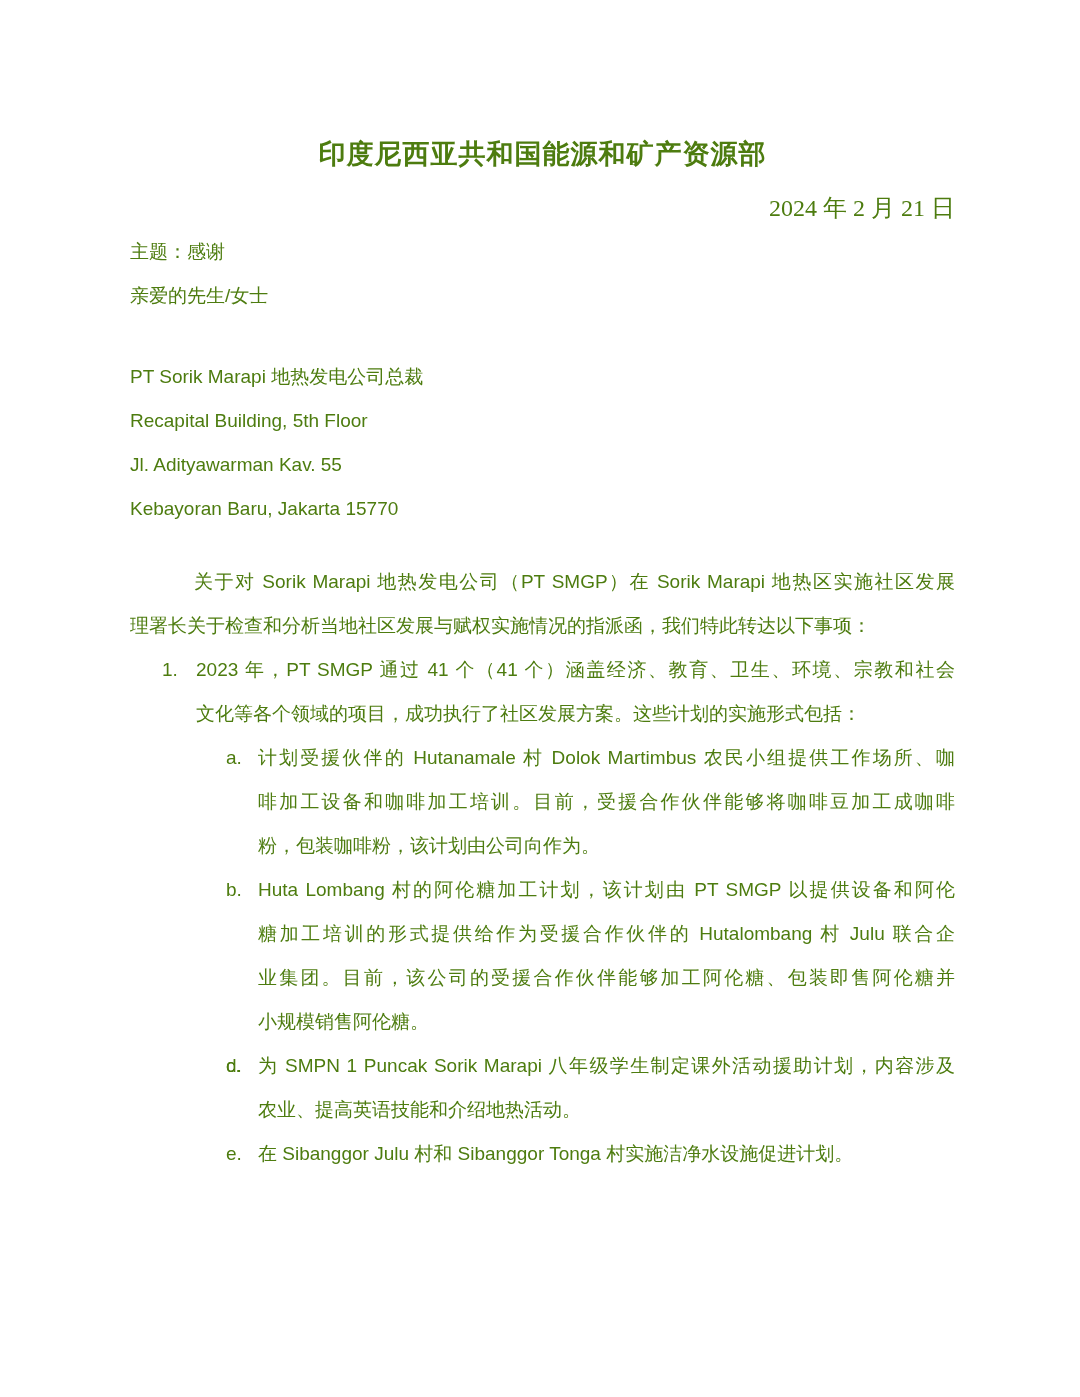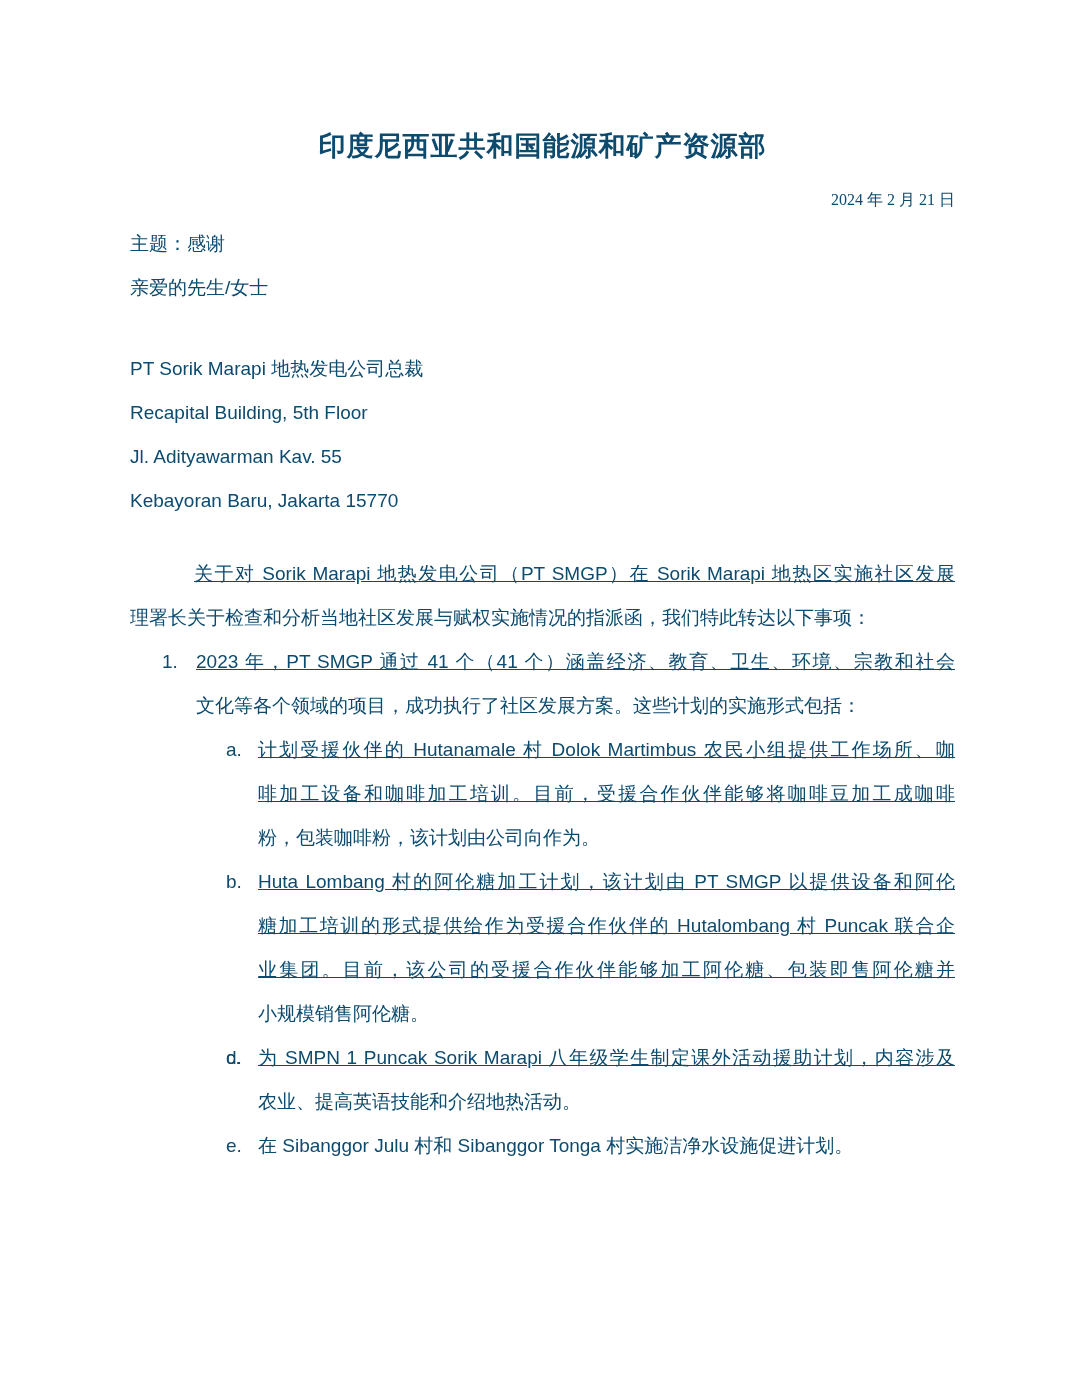--- a/index.html
+++ b/index.html
@@ -4,23 +4,23 @@
 <style>
   html, body {
     margin: 0;
     padding: 0;
     background: #ffffff;
   }
   .page {
     position: relative;
     width: 1080px;
     height: 1210px;
-    margin: 4px auto;
+    margin: 12px auto;
     background: #ffffff;
-    color: #0c4a6e;
+    color: #4d7c0f;
     font-family: "Liberation Sans", sans-serif;
     font-size: 19px;
     line-height: 44px;
     overflow: hidden;
     -webkit-font-smoothing: antialiased;
   }
   .content {
     padding: 0 125px 0 130px; 
   }
   .doc-title {
@@ -28,41 +28,40 @@
     font-size: 27px;
     font-weight: 700;
     line-height: 40px;
     text-align: center;
     letter-spacing: 1px;
   }
   .doc-date {
     margin-top: 12px;
     text-align: right;
     font-family: "Liberation Serif", serif;
-    font-size: 16px;
+    font-size: 24px;
     line-height: 44px;
   }
   .subject-line, .salutation-line {
     line-height: 44px;
   }
   .recipient-block {
     margin-top: 37px;
     line-height: 42px;
   }
   .intro-paragraph {
     margin-top: 29px;
   }
   .line {
     line-height: 44px;
   }
   
   .jline {
     text-align: justify;
     text-align-last: justify;
-    text-decoration: underline;
   }
   
   .lline {
     text-align: center;
     text-align-last: left;
   }
   .indent-first {
     text-indent: 64px;
   }
   
@@ -123,21 +122,21 @@
     <div class="sub-item">
       <span class="marker">a.</span>
       <div class="line jline">计划受援伙伴的 Hutanamale 村 Dolok Martimbus 农民小组提供工作场所、咖</div>
       <div class="line jline">啡加工设备和咖啡加工培训。目前，受援合作伙伴能够将咖啡豆加工成咖啡</div>
       <div class="line lline">粉，包装咖啡粉，该计划由公司向作为。</div>
     </div>
 
     <div class="sub-item">
       <span class="marker">b.</span>
       <div class="line jline">Huta Lombang 村的阿伦糖加工计划，该计划由 PT SMGP 以提供设备和阿伦</div>
-      <div class="line jline">糖加工培训的形式提供给作为受援合作伙伴的 Hutalombang 村 Puncak 联合企</div>
+      <div class="line jline">糖加工培训的形式提供给作为受援合作伙伴的 Hutalombang 村 Julu 联合企</div>
       <div class="line jline">业集团。目前，该公司的受援合作伙伴能够加工阿伦糖、包装即售阿伦糖并</div>
       <div class="line lline">小规模销售阿伦糖。</div>
     </div>
 
     <div class="sub-item">
       <span class="marker">c.</span>
     </div>
 
     <div class="sub-item">
       <span class="marker">d.</span>

